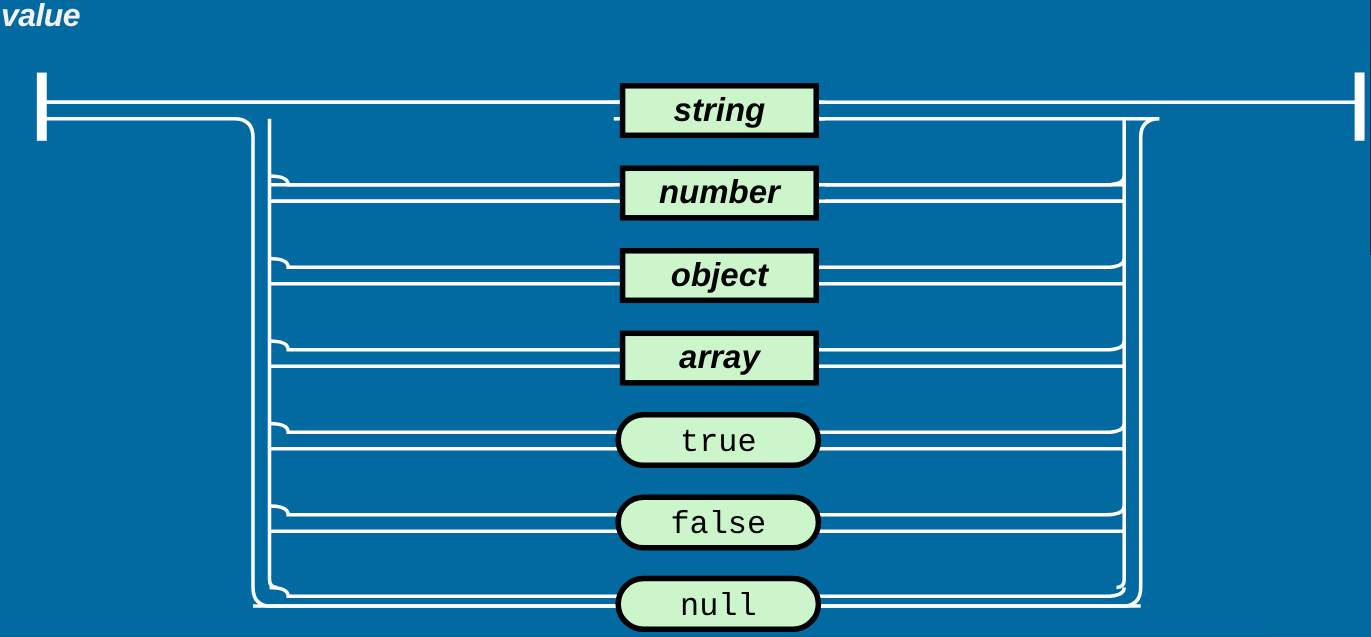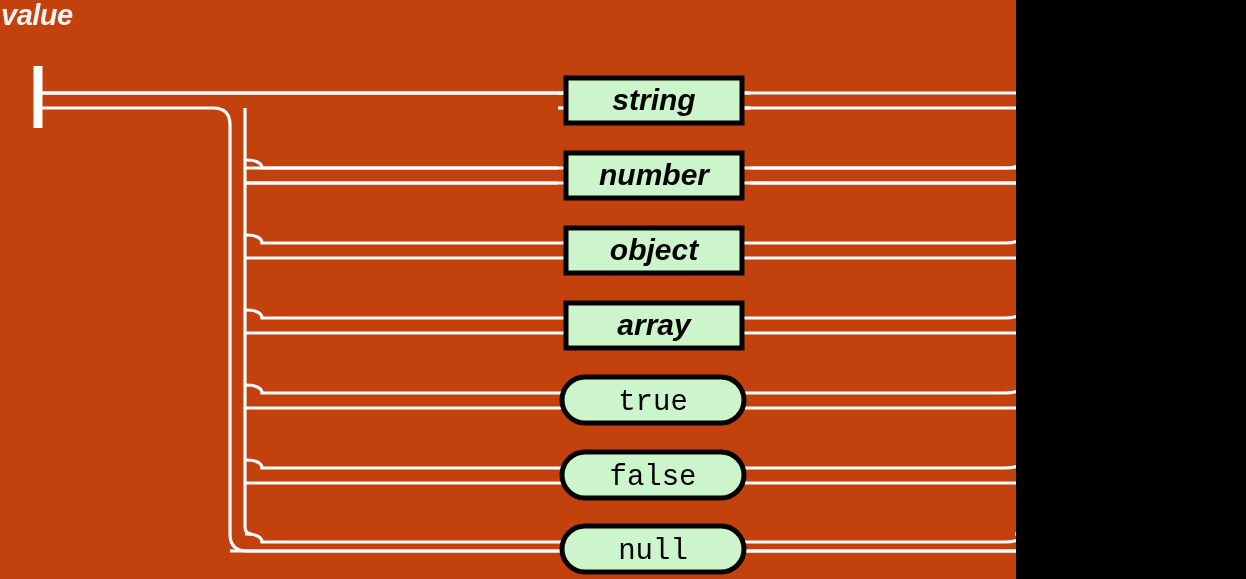--- a/index.html
+++ b/index.html
@@ -6,23 +6,23 @@
   html, body {
     margin: 0;
     padding: 0;
     background: #000000;
   }
   body {
     font-family: "Liberation Sans", sans-serif;
   }
   #canvas {
     position: relative;
-    width: 1016px;
+    width: 1246px;
     height: 579px;
-    background: #c2410c;
+    background: #0369a1;
     overflow: hidden;
   }
   #diagram-title {
     position: absolute;
     left: 1px;
     top: -2px;
     font-family: "Liberation Sans", sans-serif;
     font-size: 29px;
     font-weight: bold;
     font-style: italic;

